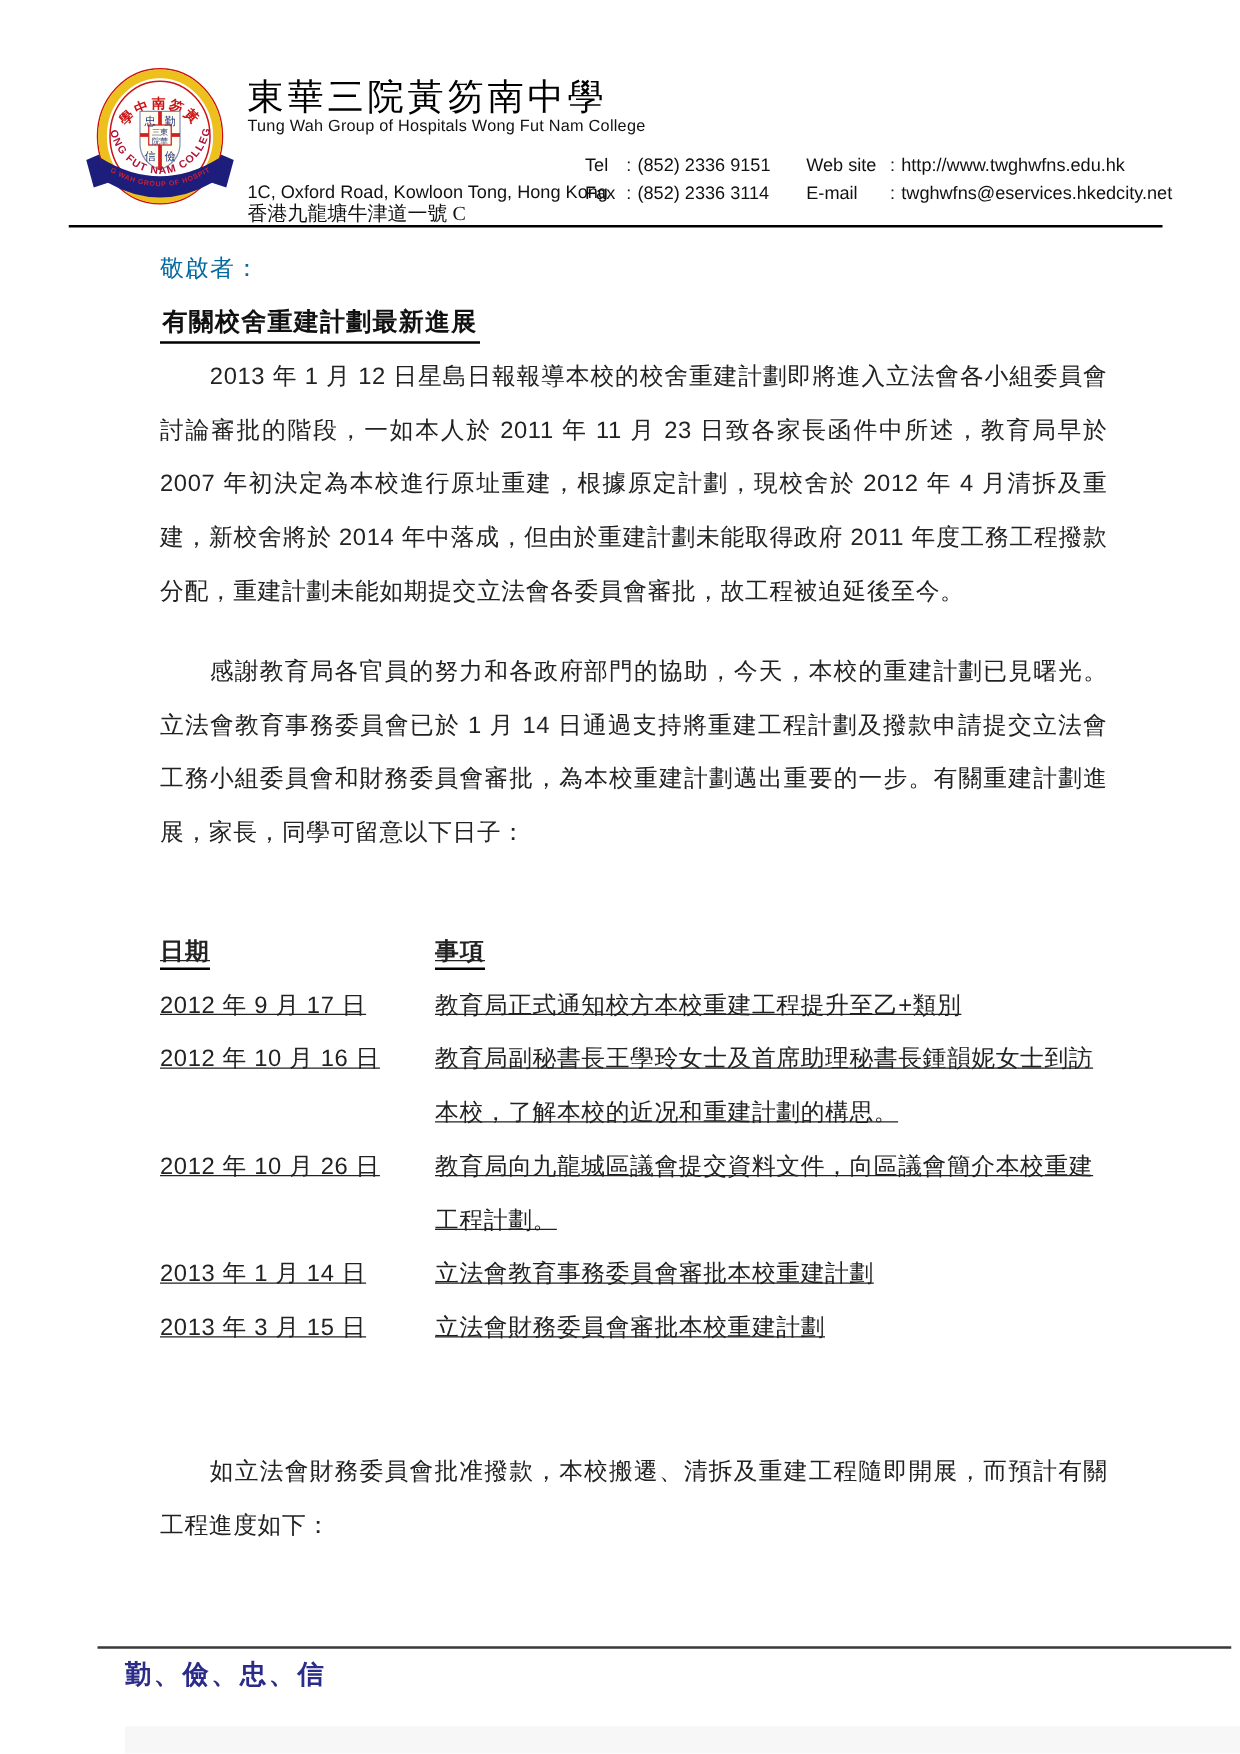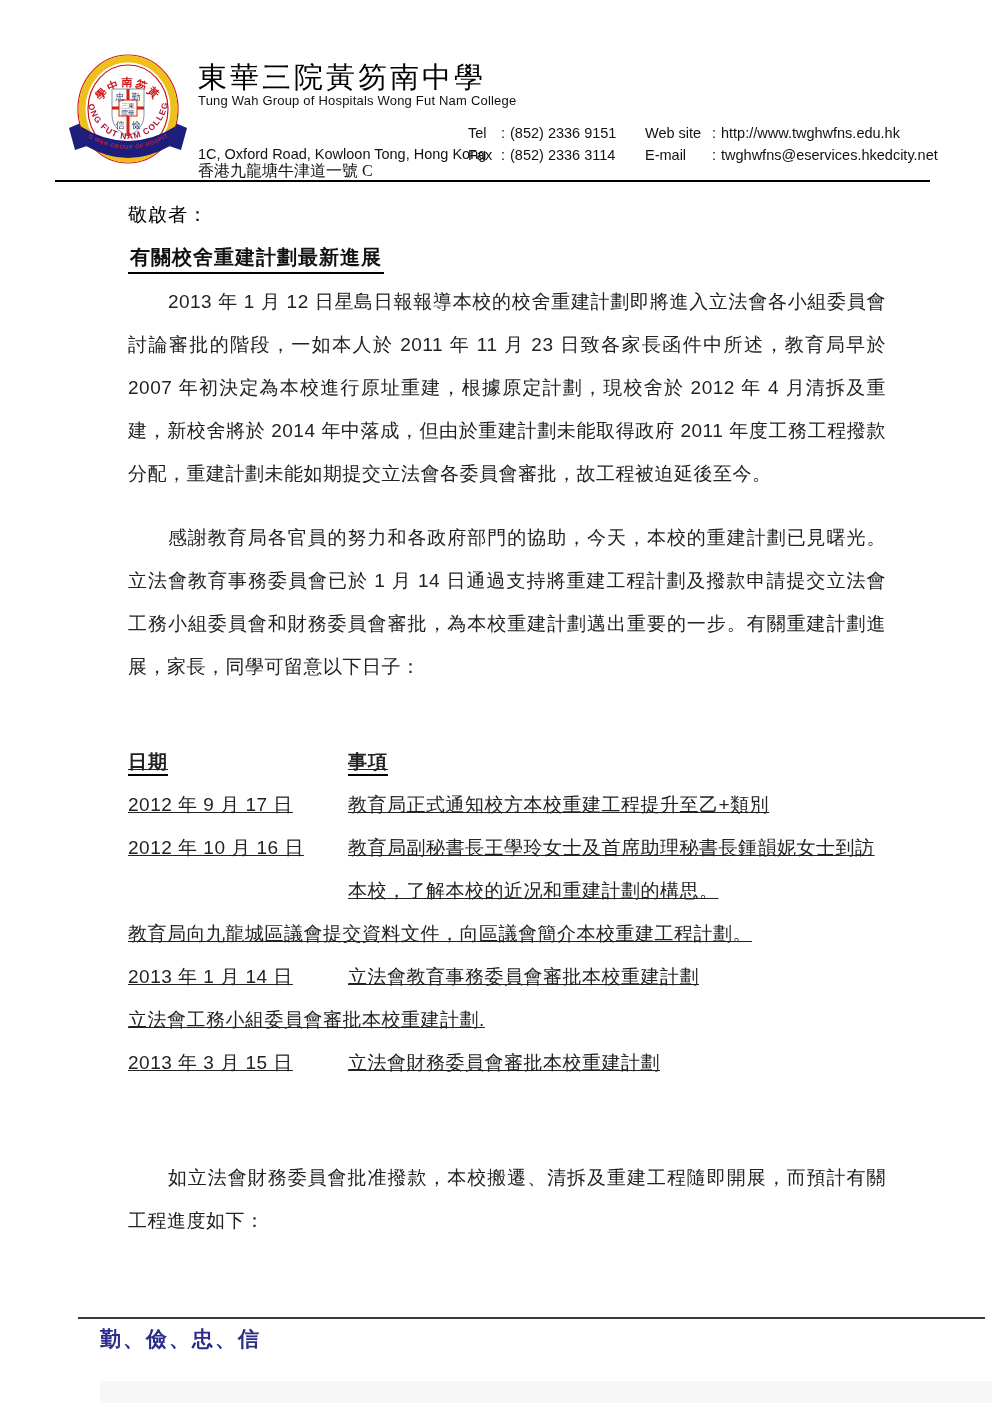--- a/index.html
+++ b/index.html
@@ -35,21 +35,21 @@
   .fax-line{left:468px;top:147px;}  .fax-line .lbl{width:28px;}
   .web-line{left:645px;top:125px;}  .web-line .lbl{width:62px;}
   .mail-line{left:645px;top:147px;} .mail-line .lbl{width:62px;}
   .contact .colon{display:inline-block;width:14px;text-align:center;}
   .header-rule{
     position:absolute;left:55px;top:180px;width:875px;height:2px;background:#000;
   }
   
   .salutation{
     position:absolute;left:128px;top:202px;
-    font-size:19px;color:#000000;letter-spacing:1px;
+    font-size:19px;color:#0369a1;letter-spacing:1px;
   }
   .doc-title{
     position:absolute;left:128px;top:244px;width:758px;
     text-align:left;font-size:20px;font-weight:bold;color:#111;
   }
   .doc-title span{
     border-bottom:2px solid #000;padding:0 2px 4px 2px;letter-spacing:1px;
   }
   .para{
     position:absolute;left:128px;width:758px;
@@ -169,28 +169,28 @@
     </div>
     <div class="srow">
       <div class="scol-date">2012 年 9 月 17 日</div>
       <div class="scol-item">教育局正式通知校方本校重建工程提升至乙+類別</div>
     </div>
     <div class="srow">
       <div class="scol-date">2012 年 10 月 16 日</div>
       <div class="scol-item">教育局副秘書長王學玲女士及首席助理秘書長鍾韻妮女士到訪本校，了解本校的近况和重建計劃的構思。</div>
     </div>
     <div class="srow">
+      <div class="scol-date">2012 年 10 月 26 日</div>
       <div class="scol-item">教育局向九龍城區議會提交資料文件，向區議會簡介本校重建工程計劃。</div>
     </div>
     <div class="srow">
       <div class="scol-date">2013 年 1 月 14 日</div>
       <div class="scol-item">立法會教育事務委員會審批本校重建計劃</div>
     </div>
     <div class="srow">
-      <div class="scol-item">立法會工務小組委員會審批本校重建計劃.</div>
     </div>
     <div class="srow">
       <div class="scol-date">2013 年 3 月 15 日</div>
       <div class="scol-item">立法會財務委員會審批本校重建計劃</div>
     </div>
   </div>
 
   <div class="para p3 indent">如立法會財務委員會批准撥款，本校搬遷、清拆及重建工程隨即開展，而預計有關工程進度如下：</div>
 
   <div class="footer-rule"></div>

